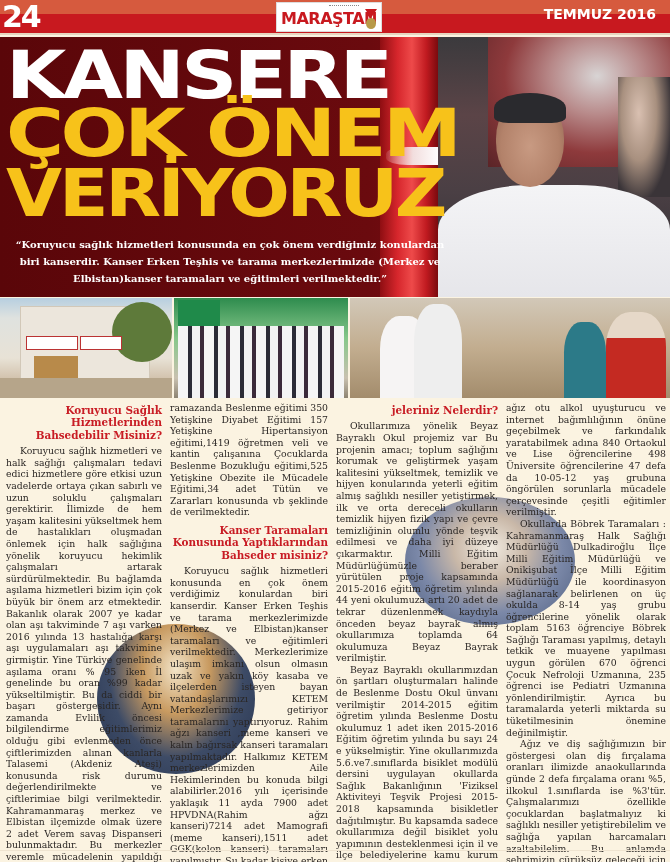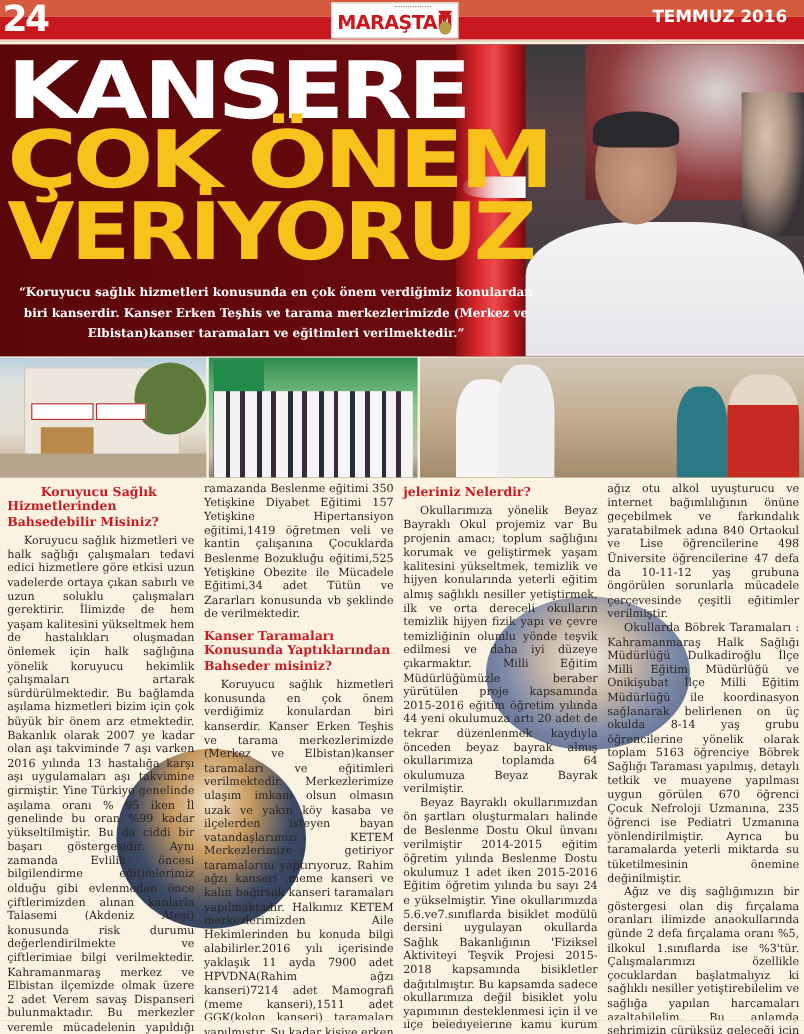--- a/index.html
+++ b/index.html
@@ -47,21 +47,21 @@
 .ph3 .p2{position:absolute;left:64px;top:6px;width:48px;height:94px;border-radius:40% 40% 0 0;background:#eeeeee}
 .ph3 .p3{position:absolute;left:214px;top:24px;width:42px;height:76px;border-radius:40% 40% 0 0;background:#2c7a88}
 .ph3 .p4{position:absolute;left:256px;top:14px;width:60px;height:86px;border-radius:40% 40% 0 0;background:linear-gradient(180deg,#e6d8c8 0 30%,#c42a22 30%)}
 .col{position:absolute;top:402px;font-size:9.3px;line-height:11.6px;color:#2a2624;text-align:justify}
 .c1{left:6px;width:156px}
 .c2{left:170px;width:158px}
 .c3{left:336px;width:162px}
 .c4{left:506px;width:160px}
 .col p{margin-bottom:0}
 .col .ind{text-indent:14px}
-.col h3{color:#c81c24;font-size:10.4px;line-height:12.4px;font-weight:bold;margin:2px 0 4px 0;text-align:left}
+.col h3{color:#c81c24;font-size:10.4px;line-height:12.4px;font-weight:bold;margin:2px 0 4px 0;text-align:right}
 .col .h-ind{text-indent:28px}
 .circ{position:absolute;border-radius:50%;overflow:hidden;shape-outside:circle()}
 .cimg1{left:97px;top:624px;width:158px;height:150px;background:radial-gradient(ellipse at 50% 30%,#f2e4c8 0%,#c89a60 30%,#3d4b66 60%,#273450 100%)}
 .cimg2{left:405px;top:497px;width:170px;height:128px;background:radial-gradient(ellipse at 50% 40%,#f2ece2 0%,#c9b8a8 30%,#7b88a8 60%,#4a5a7a 100%)}
 .bottom-rule{position:absolute;left:0;top:850px;width:670px;height:1px;background:#efe4d0}
 </style>
 </head>
 <body>
 
 <div class="topbar">
@@ -134,18 +134,18 @@
 </div>
 
 <div class="col c3">
   <h3>jeleriniz Nelerdir?</h3>
   <p class="ind">Okullarımıza yönelik Beyaz Bayraklı Okul projemiz var Bu projenin amacı; toplum sağlığını korumak ve geliştirmek yaşam kalitesini yükseltmek, temizlik ve hijyen konularında yeterli eğitim almış sağlıklı nesiller yetiştirmek, ilk ve orta dereceli okulların temizlik hijyen fizik yapı ve çevre temizliğinin olumlu yönde teşvik edilmesi ve daha iyi düzeye çıkarmaktır. Milli Eğitim Müdürlüğümüzle beraber yürütülen proje kapsamında 2015-2016 eğitim öğretim yılında 44 yeni okulumuza artı 20 adet de tekrar düzenlenmek kaydıyla önceden beyaz bayrak almış okullarımıza toplamda 64 okulumuza Beyaz Bayrak verilmiştir.</p>
   <p class="ind">Beyaz Bayraklı okullarımızdan ön şartları oluşturmaları halinde de Beslenme Dostu Okul ünvanı verilmiştir 2014-2015 eğitim öğretim yılında Beslenme Dostu okulumuz 1 adet iken 2015-2016 Eğitim öğretim yılında bu sayı 24 e yükselmiştir. Yine okullarımızda 5.6.ve7.sınıflarda bisiklet modülü dersini uygulayan okullarda Sağlık Bakanlığının 'Fiziksel Aktiviteyi Teşvik Projesi 2015-2018 kapsamında bisikletler dağıtılmıştır. Bu kapsamda sadece okullarımıza değil bisiklet yolu yapımının desteklenmesi için il ve ilçe belediyelerine kamu kurum ve kuruluşlarına Sivil Toplum Kuruluşlarına, Üniversitelere Obezite ile mücadele ve Hareketli yaşama teşvik amacıyla 2015 yılında 1.111 adet 2016 yılında ise 1.582 adet bisiklet dağıtımını gerçekleştirdik.</p>
 
 </div>
 
 <div class="col c4">
-  <p>ağız otu alkol uyuşturucu ve internet bağımlılığının önüne geçebilmek ve farkındalık yaratabilmek adına 840 Ortaokul ve Lise öğrencilerine 498 Üniversite öğrencilerine 47 defa da 10-11-12 yaş grubuna öngörülen sorunlarla mücadele çerçevesinde çeşitli eğitimler verilmiştir.</p>
+  <p>ağız otu alkol uyuşturucu ve internet bağımlılığının önüne geçebilmek ve farkındalık yaratabilmek adına 840 Ortaokul ve Lise öğrencilerine 498 Üniversite öğrencilerine 47 defa da 10-05-12 yaş grubuna öngörülen sorunlarla mücadele çerçevesinde çeşitli eğitimler verilmiştir.</p>
   <p class="ind">Okullarda Böbrek Taramaları : Kahramanmaraş Halk Sağlığı Müdürlüğü Dulkadiroğlu İlçe Milli Eğitim Müdürlüğü ve Onikişubat İlçe Milli Eğitim Müdürlüğü ile koordinasyon sağlanarak belirlenen on üç okulda 8-14 yaş grubu öğrencilerine yönelik olarak toplam 5163 öğrenciye Böbrek Sağlığı Taraması yapılmış, detaylı tetkik ve muayene yapılması uygun görülen 670 öğrenci Çocuk Nefroloji Uzmanına, 235 öğrenci ise Pediatri Uzmanına yönlendirilmiştir. Ayrıca bu taramalarda yeterli miktarda su tüketilmesinin önemine değinilmiştir.</p>
   <p class="ind">Ağız ve diş sağlığımızın bir göstergesi olan diş fırçalama oranları ilimizde anaokullarında günde 2 defa fırçalama oranı %5, ilkokul 1.sınıflarda ise %3'tür. Çalışmalarımızı özellikle çocuklardan başlatmalıyız ki sağlıklı nesiller yetiştirebilelim ve sağlığa yapılan harcamaları azaltabilelim. Bu anlamda şehrimizin çürüksüz geleceği için 2015-2016 eğitim öğretim yılında 22.474 öğrenciye ağız diş taraması, yaş gruplarına göre çocuklarımıza 43775 adet flor vernik ve jel uygulaması yapılmıştır. Aynı yıl içerisinde 31.855 öğrenciye ve 751 öğretmene oral hijyen eğitimi verilmiştir.</p>
 </div>
 
 <div class="bottom-rule"></div>
 
 </body></html>

